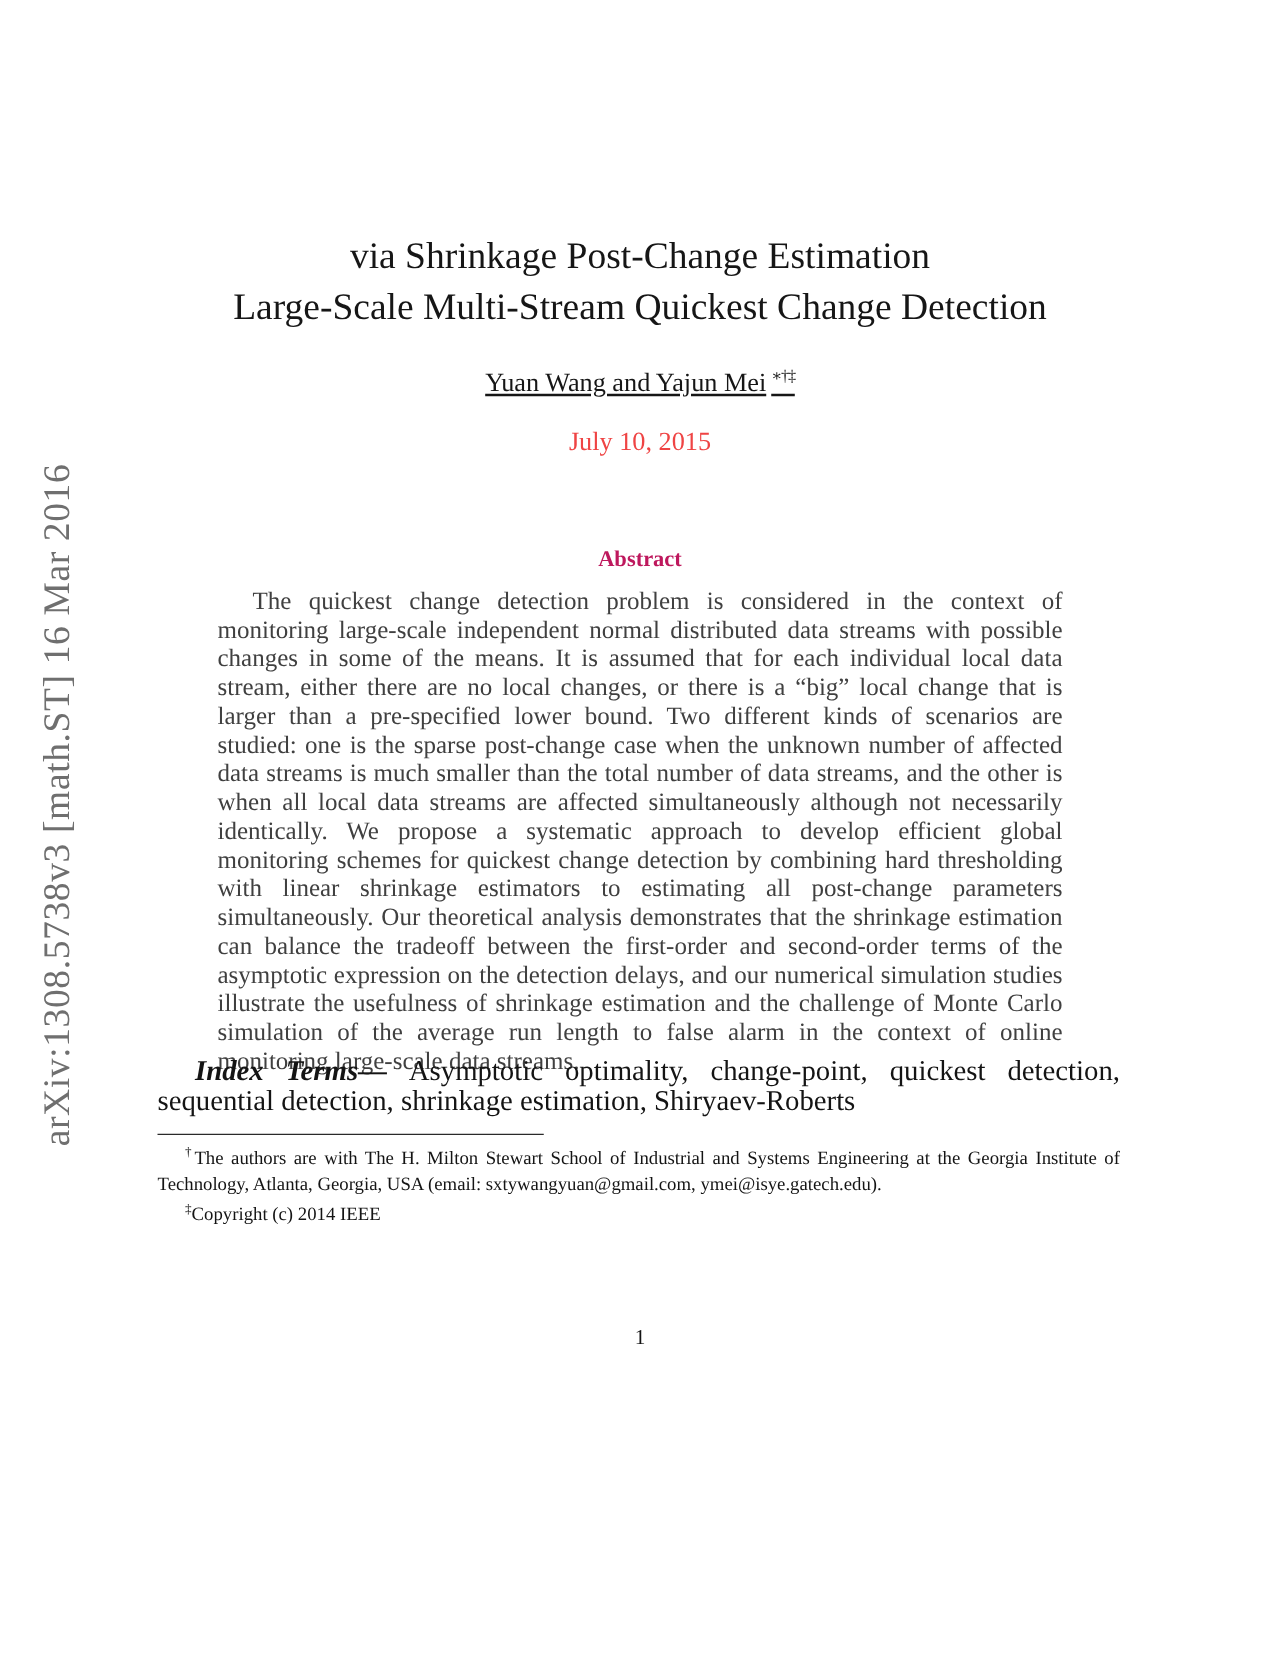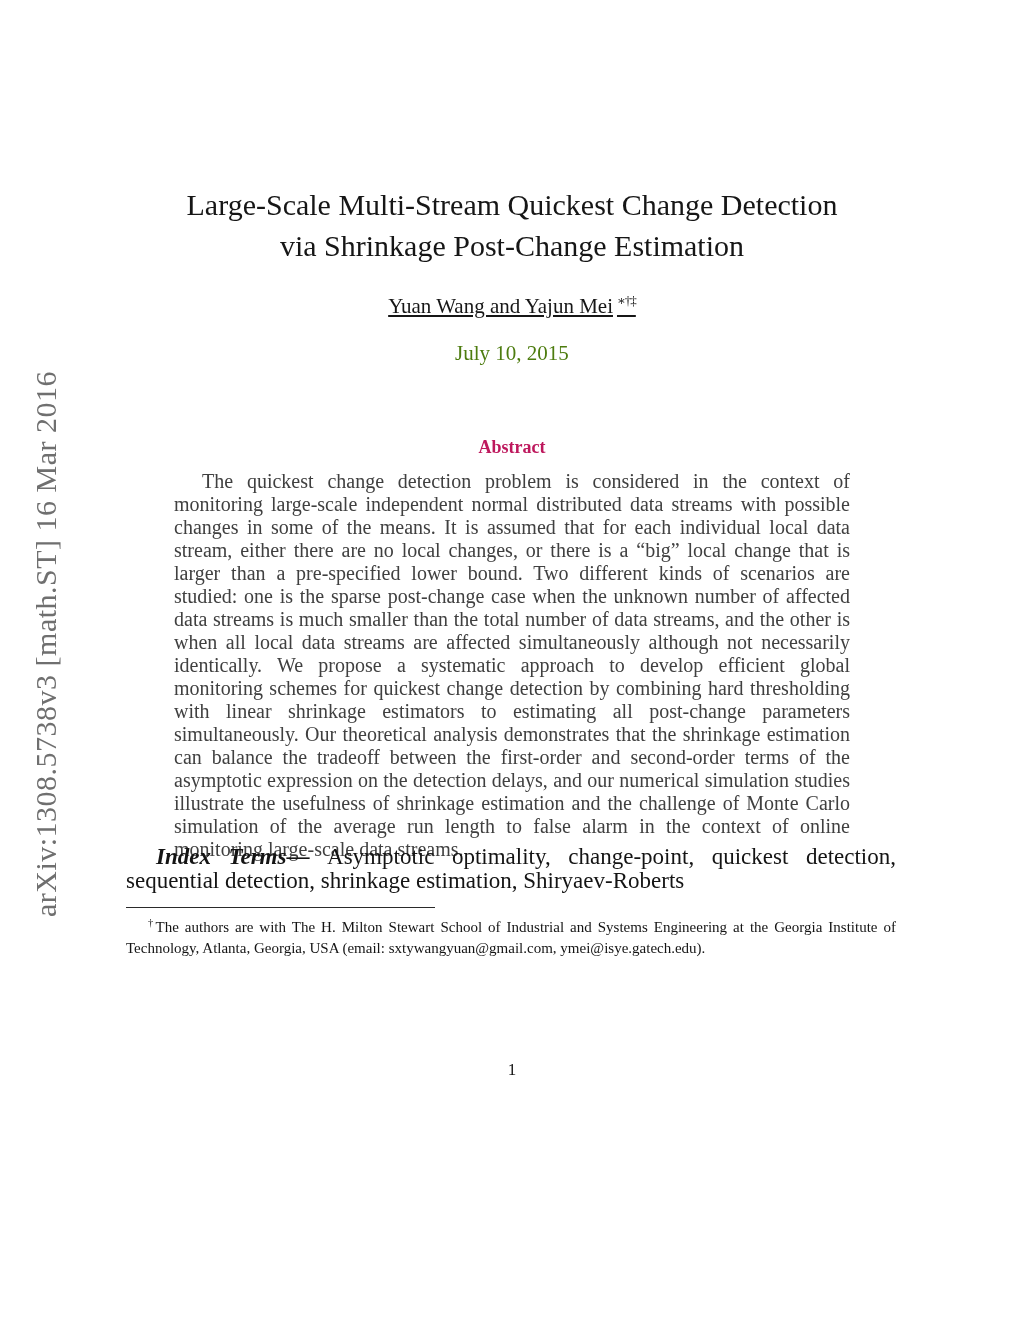--- a/index.html
+++ b/index.html
@@ -55,21 +55,21 @@
     letter-spacing: -1px;
     margin-left: 4px;
   }
   .date {
     position: absolute;
     top: 341px;
     left: 0;
     width: 100%;
     text-align: center;
     font-size: 21px;
-    color: #4d7c0f;
+    color: #ef4444;
   }
   
   .abstract {
     position: absolute;
     top: 437px;
     left: 0;
     width: 100%;
   }
   .abstract-heading {
     text-align: center;
@@ -143,36 +143,37 @@
   }
 </style>
 </head>
 <body>
 
 <div class="page">
 
   <div class="watermark">arXiv:1308.5738v3  [math.ST]  16 Mar 2016</div>
 
   <div class="title-block">
+    <div class="title-line">via Shrinkage Post-Change Estimation</div>
     <div class="title-line">Large-Scale Multi-Stream Quickest Change Detection</div>
-    <div class="title-line">via Shrinkage Post-Change Estimation</div>
   </div>
 
   <div class="authors"><span>Yuan Wang and Yajun Mei</span><sup>∗†‡</sup></div>
 
   <div class="date">July 10, 2015</div>
 
   <div class="abstract">
     <div class="abstract-heading">Abstract</div>
     <div class="abstract-body">The quickest change detection problem is considered in the context of monitoring large-scale independent normal distributed data streams with possible changes in some of the means. It is assumed that for each individual local data stream, either there are no local changes, or there is a “big” local change that is larger than a pre-specified lower bound. Two different kinds of scenarios are studied: one is the sparse post-change case when the unknown number of affected data streams is much smaller than the total number of data streams, and the other is when all local data streams are affected simultaneously although not necessarily identically. We propose a systematic approach to develop efficient global monitoring schemes for quickest change detection by combining hard thresholding with linear shrinkage estimators to estimating all post-change parameters simultaneously. Our theoretical analysis demonstrates that the shrinkage estimation can balance the tradeoff between the first-order and second-order terms of the asymptotic expression on the detection delays, and our numerical simulation studies illustrate the usefulness of shrinkage estimation and the challenge of Monte Carlo simulation of the average run length to false alarm in the context of online monitoring large-scale data streams.</div>
   </div>
 
   <div class="index-terms"><span class="it-label">Index Terms</span><span class="it-dash">— </span><span>Asymptotic optimality, change-point, quickest detection, sequential detection, shrinkage estimation, Shiryaev-Roberts</span></div>
 
   <div class="footnote-rule"></div>
 
   <div class="footnotes">
     <p class="footnote"><sup>†</sup><span>The authors are with The H. Milton Stewart School of Industrial and Systems Engineering at the Georgia Institute of Technology, Atlanta, Georgia, USA  (email: sxtywangyuan@gmail.com, ymei@isye.gatech.edu).</span></p>
+    <p class="footnote"><sup>‡</sup><span>Copyright (c) 2014 IEEE</span></p>
   </div>
 
   <div class="page-number">1</div>
 
 </div>
 
 </body></html>

